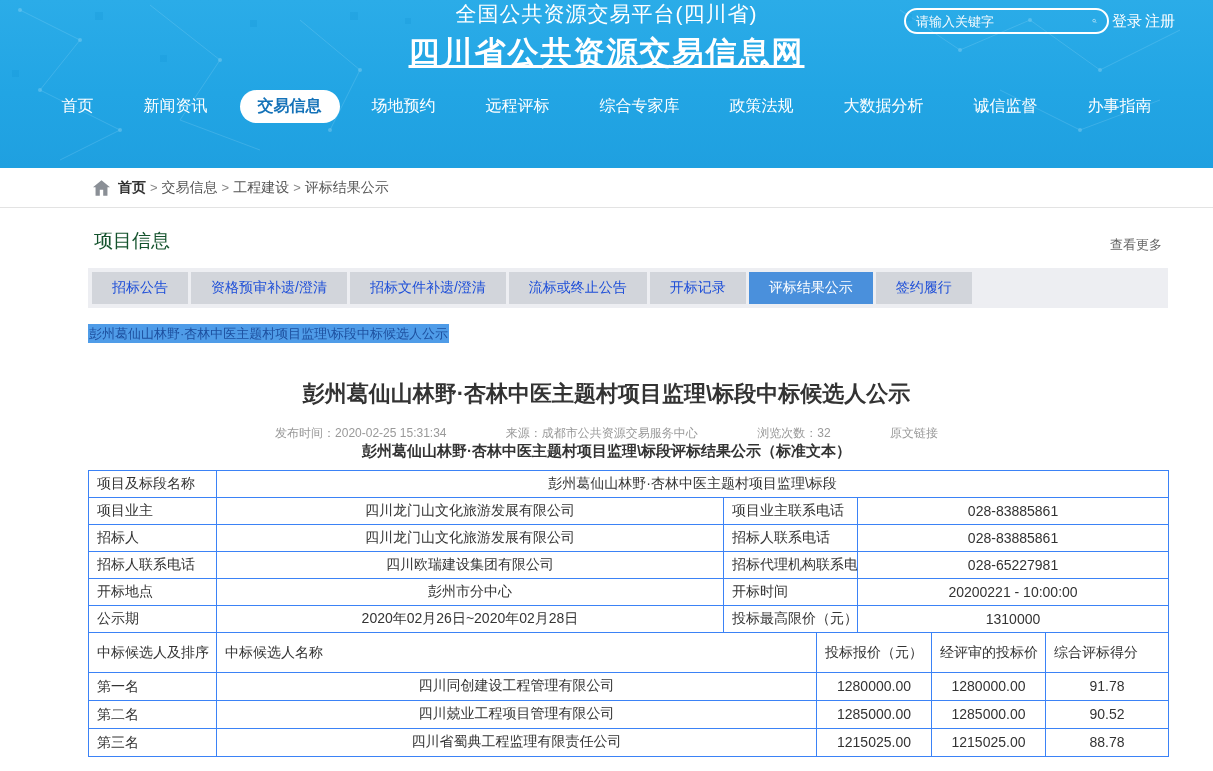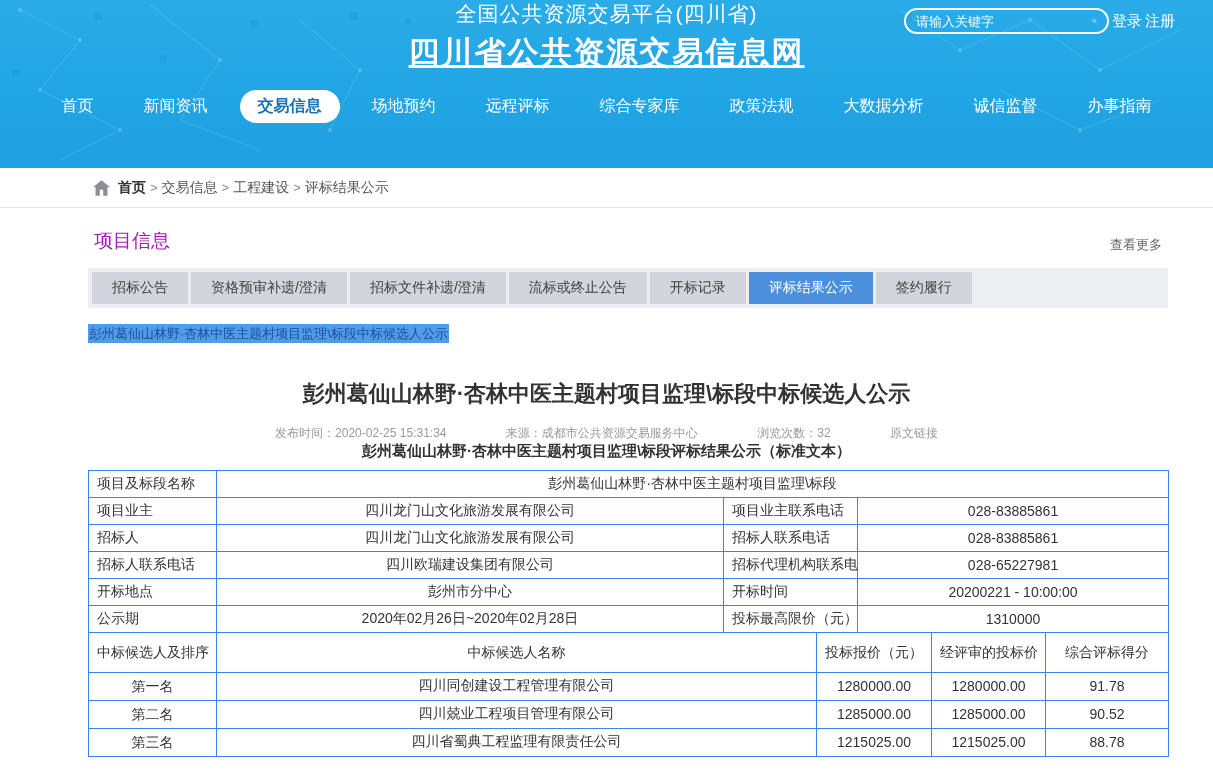--- a/index.html
+++ b/index.html
@@ -28,43 +28,43 @@
   .breadcrumb-bar { height:40px; display:flex; align-items:center; padding-left:93px;
     background:#fff; border-bottom:1px solid #e3e3e3; }
   .bc-home { margin-right:8px; display:flex; align-items:center; }
   .bc-first { font-size:14px; font-weight:bold; color:#333; cursor:pointer; }
   .bc-sep { color:#888; margin:0 4px; font-size:13px; }
   .bc-item { font-size:14px; color:#555; cursor:pointer; }
 
   
   .content { width:1080px; margin-left:88px; }
   .section-head { display:flex; justify-content:space-between; align-items:flex-end; padding:20px 6px 14px 6px; }
-  .section-title { font-size:19px; color:#a21caf; }
+  .section-title { font-size:19px; color:#14532d; }
   .view-more { font-size:13px; color:#666; cursor:pointer; }
 
   .tabs-bar { display:flex; gap:3px; background:#edeef2; padding:4px 4px; align-items:stretch; }
-  .tab { background:#d2d5db; color:#404040; font-size:14px; padding:7px 20px; cursor:pointer; white-space:nowrap; }
+  .tab { background:#d2d5db; color:#1d4ed8; font-size:14px; padding:7px 20px; cursor:pointer; white-space:nowrap; }
   .tab.active { background:#4a90dc; color:#fff; }
 
   .selected-link-row { margin-top:16px; }
   .selected-link { display:inline; font-size:13px; background:#4f9ce8; color:#1d4f9e; cursor:pointer; padding:2px 1px; }
 
   .article-title { text-align:center; font-size:22px; font-weight:bold; color:#333; margin-top:36px; }
   .article-meta { text-align:center; margin-top:16px; font-size:12px; color:#999; }
   .article-meta span { margin:0 28px; }
   .meta-link { cursor:pointer; }
 
   .table-caption { text-align:center; font-size:15px; font-weight:bold; color:#333; }
 
   table.result { border-collapse:collapse; width:1080px; margin-top:9px; table-layout:fixed; }
   table.result td { border:1px solid #3b82f6; font-size:14px; color:#333; padding:4px 8px; height:26px;
     overflow:hidden; white-space:nowrap; }
   td.lbl { text-align:left; }
   td.val { text-align:center; }
-  td.ctr { text-align:center; white-space:normal; line-height:1.35; }
+  td.ctr { white-space:normal; line-height:1.35; }
   tr.cand-head td { height:40px; }
 
 </style>
 </head>
 <body>
 
 <div class="site-header">
   <svg class="deco" viewBox="0 0 1213 168" xmlns="http://www.w3.org/2000/svg">
     <g stroke="#bfe9fb" stroke-width="1" fill="none" opacity="0.5">
       <polyline points="20,10 80,40 40,90 120,130 60,160"></polyline>

